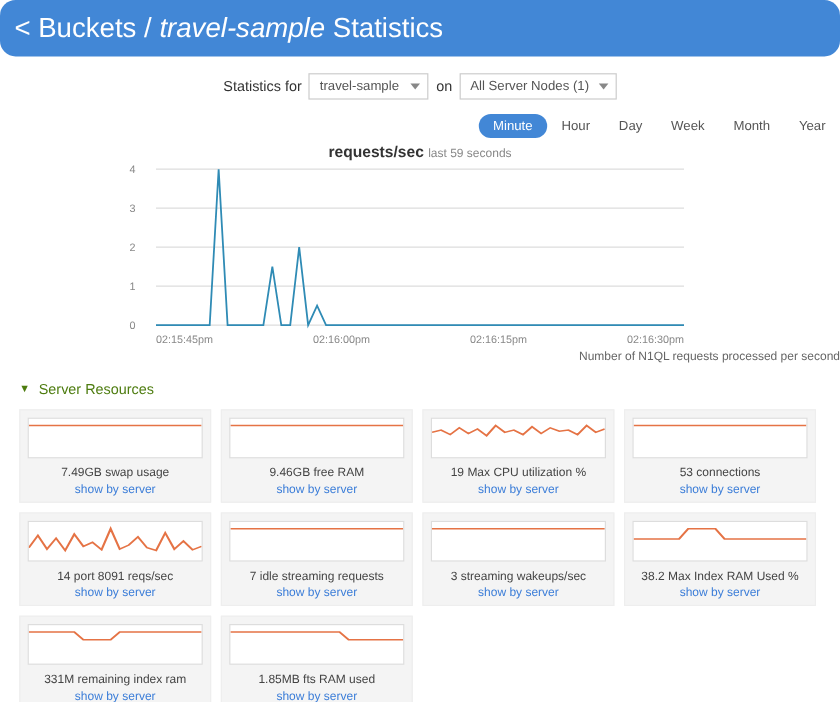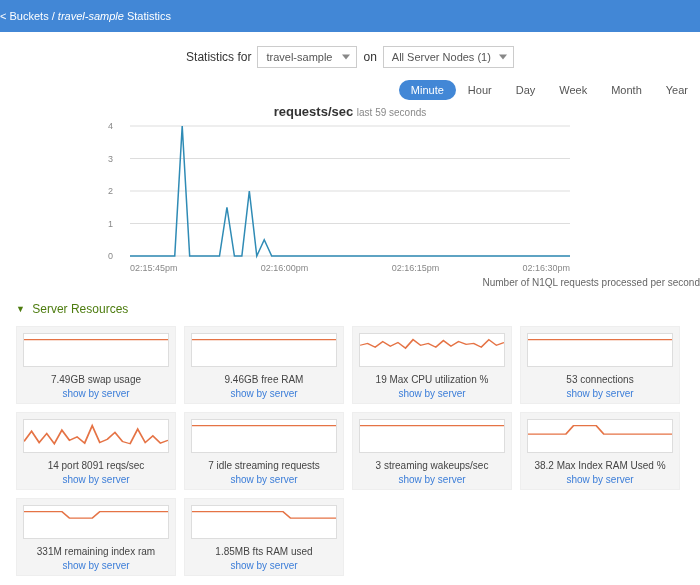--- a/index.html
+++ b/index.html
@@ -1,17 +1,17 @@
 <!DOCTYPE html>
 <html><head>
 <meta charset="utf-8">
 <style>
   * { box-sizing: border-box; margin: 0; padding: 0; }
   body { font-family: -apple-system, BlinkMacSystemFont, "Segoe UI", Arial, sans-serif; font-size: 12px; color: #333; background: #fff; width: 700px; }
-  .header-bar { background: #4287d6; color: #fff; padding: 10px 0; font-size: 11px; font-weight: 400; }
+  .header-bar { background: #4287d6; color: #fff; padding: 10px 12px; font-size: 23px; font-weight: 400; border-radius: 13px; }
   .header-bar .back { font-weight: 400; }
   .header-bar .italic { font-style: italic; }
   .controls { padding: 14px 16px 6px; font-size: 12px; color: #333; display:flex; align-items:center; gap:6px;justify-content:center;}
   .select { border: 1px solid #ccc; background: #fff; height: 22px; padding: 2px 22px 2px 8px; font-size: 11px; position: relative; display: inline-flex; align-items: center; color:#555; min-width:100px; }
   .select .caret { position: absolute; right: 6px; top: 50%; transform: translateY(-50%); width: 0; height: 0; border-left: 4px solid transparent; border-right: 4px solid transparent; border-top: 5px solid #888; }
   .time-tabs { text-align: right; margin: 6px 0 4px; }
   .time-tabs span { display: inline-block; padding: 4px 12px; font-size: 11px; color: #555; cursor: pointer; }
   .time-tabs span.active { background: #4287d6; color: #fff; border-radius: 12px; }
   .chart-title { text-align: center; font-size: 13px; margin: 4px 0 2px; }
   .chart-title .sub { color: #888; font-size: 10px; font-weight: 400; }

